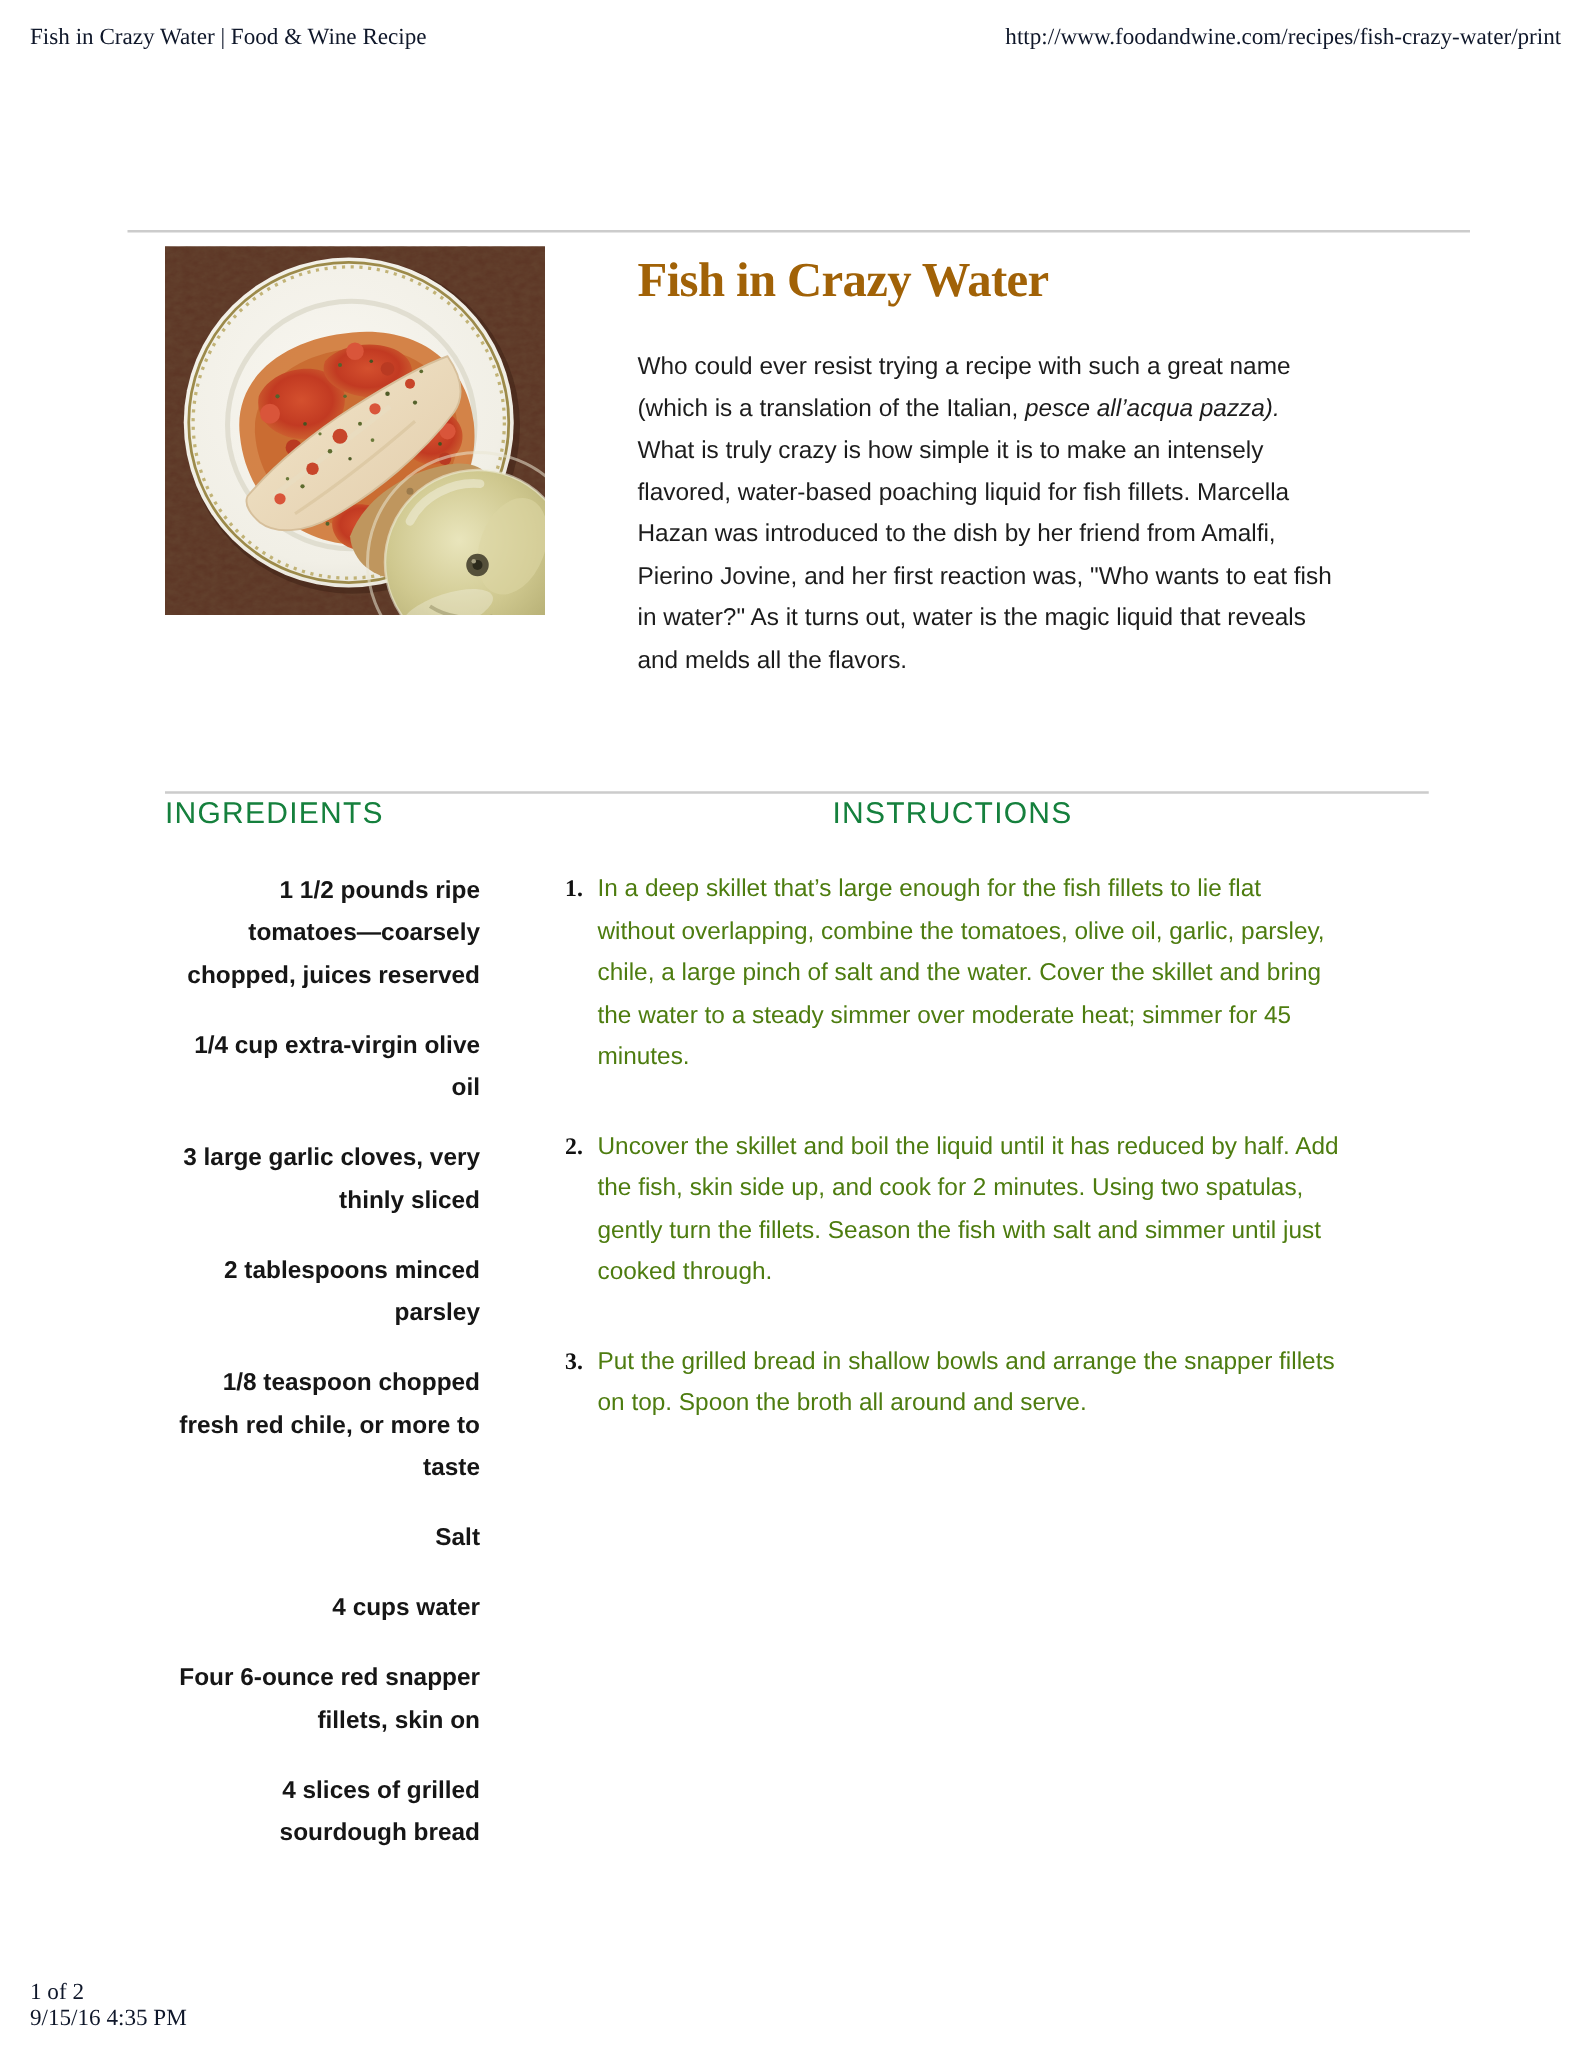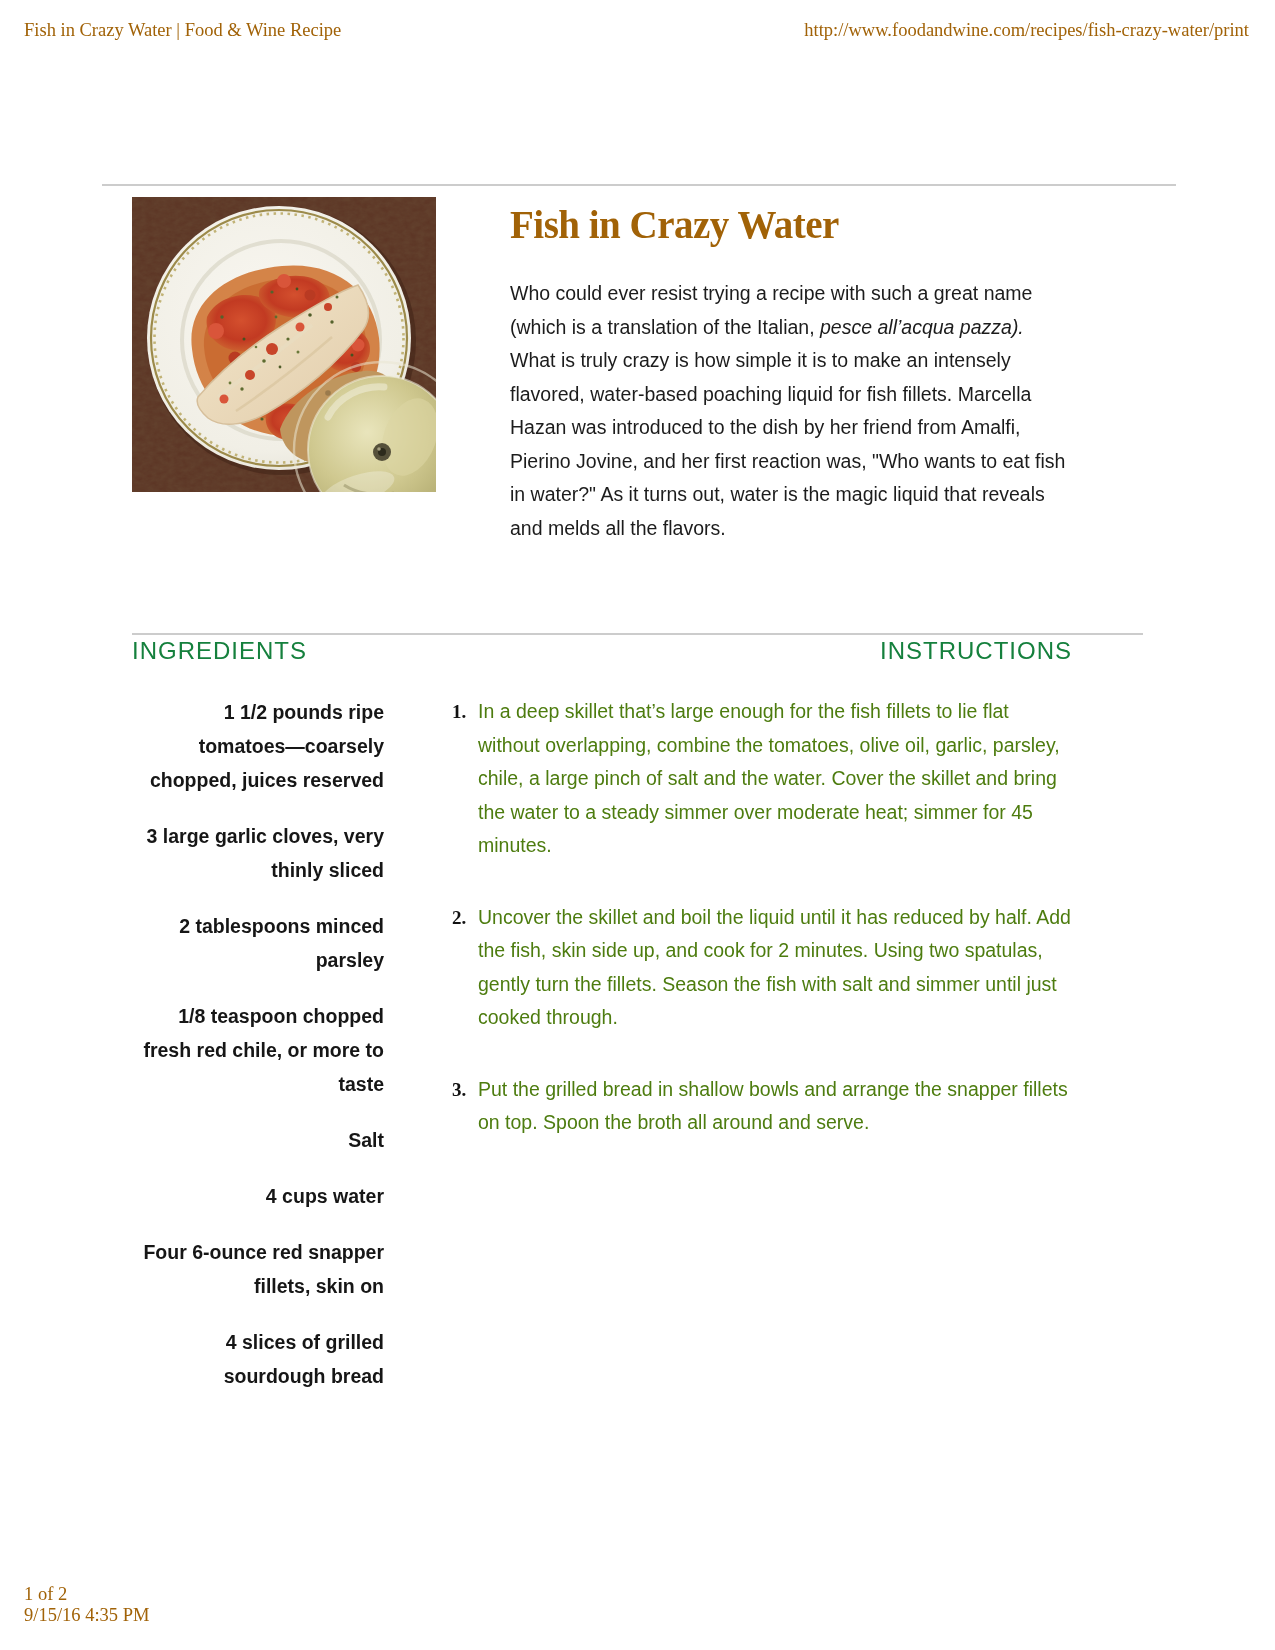--- a/index.html
+++ b/index.html
@@ -8,21 +8,21 @@
     width:1275px; height:1650px;
     font-family:"Liberation Sans", sans-serif;
     color:#1a1a1a;
     position:relative;
     overflow:hidden;
   }
   .print-header, .print-footer {
     position:absolute; left:24px; right:26px;
     display:flex; justify-content:space-between;
     font-family:"Liberation Serif", serif;
-    font-size:18.5px; color:#a16207;
+    font-size:18.5px; color:#0f172a;
   }
   .print-header { top:20px; }
   .print-footer { bottom:24px;flex-direction:column; }
   .rule { position:absolute; height:2px; background:#cccccc; }
   .rule-top { top:184px; left:102px; width:1074px; }
   .rule-mid { top:633px; left:132px; width:1011px; }
   .recipe-photo {
     position:absolute; top:197px; left:132px;
     width:304px; height:295px; display:block;
   }
@@ -35,21 +35,21 @@
   .recipe-description {
     position:absolute; top:277px; left:510px; width:560px;
     font-size:19.5px; line-height:33.5px; color:#1c1c1c;
   }
   .recipe-description .it { font-style:italic; }
   .col-heading {
     font-size:24px; font-weight:400; letter-spacing:1px;
     color:#15803d; line-height:28px;
   }
   .ingredients-heading { position:absolute; top:637px; left:132px; }
-  .instructions-heading { position:absolute; top:637px; left:452px; width:620px; text-align:right; }
+  .instructions-heading { position:absolute; top:637px; left:452px; width:620px; text-align:center; }
   .ingredients-list {
     position:absolute; top:695px; left:132px; width:252px;
     font-weight:bold; font-size:19.5px; line-height:34px; color:#161616;text-align:right;
   }
   .ingredient + .ingredient { margin-top:22px; }
   .instructions-list { position:absolute; top:695px; left:452px; width:622px; }
   .instruction { display:flex; align-items:flex-start; }
   .instruction + .instruction { margin-top:38px; }
   .inum {
     flex:0 0 26px;
@@ -199,20 +199,21 @@
 
 <h1 class="recipe-title">Fish in Crazy Water</h1>
 
 <p class="recipe-description"><span>Who could ever resist trying a recipe with such a great name (which is a translation of the Italian, </span><span class="it">pesce all’acqua pazza).</span><span> What is truly crazy is how simple it is to make an intensely flavored, water-based poaching liquid for fish fillets. Marcella Hazan was introduced to the dish by her friend from Amalfi, Pierino Jovine, and her first reaction was, "Who wants to eat fish in water?" As it turns out, water is the magic liquid that reveals and melds all the flavors.</span></p>
 
 <div class="rule rule-mid"></div>
 
 <h2 class="col-heading ingredients-heading">INGREDIENTS</h2>
 <div class="ingredients-list">
   <div class="ingredient">1 1/2 pounds ripe tomatoes—coarsely chopped, juices reserved</div>
+  <div class="ingredient">1/4 cup extra-virgin olive oil</div>
   <div class="ingredient">3 large garlic cloves, very thinly sliced</div>
   <div class="ingredient">2 tablespoons minced parsley</div>
   <div class="ingredient">1/8 teaspoon chopped fresh red chile, or more to taste</div>
   <div class="ingredient">Salt</div>
   <div class="ingredient">4 cups water</div>
   <div class="ingredient">Four 6-ounce red snapper fillets, skin on</div>
   <div class="ingredient">4 slices of grilled sourdough bread</div>
 </div>
 
 <h2 class="col-heading instructions-heading">INSTRUCTIONS</h2>

